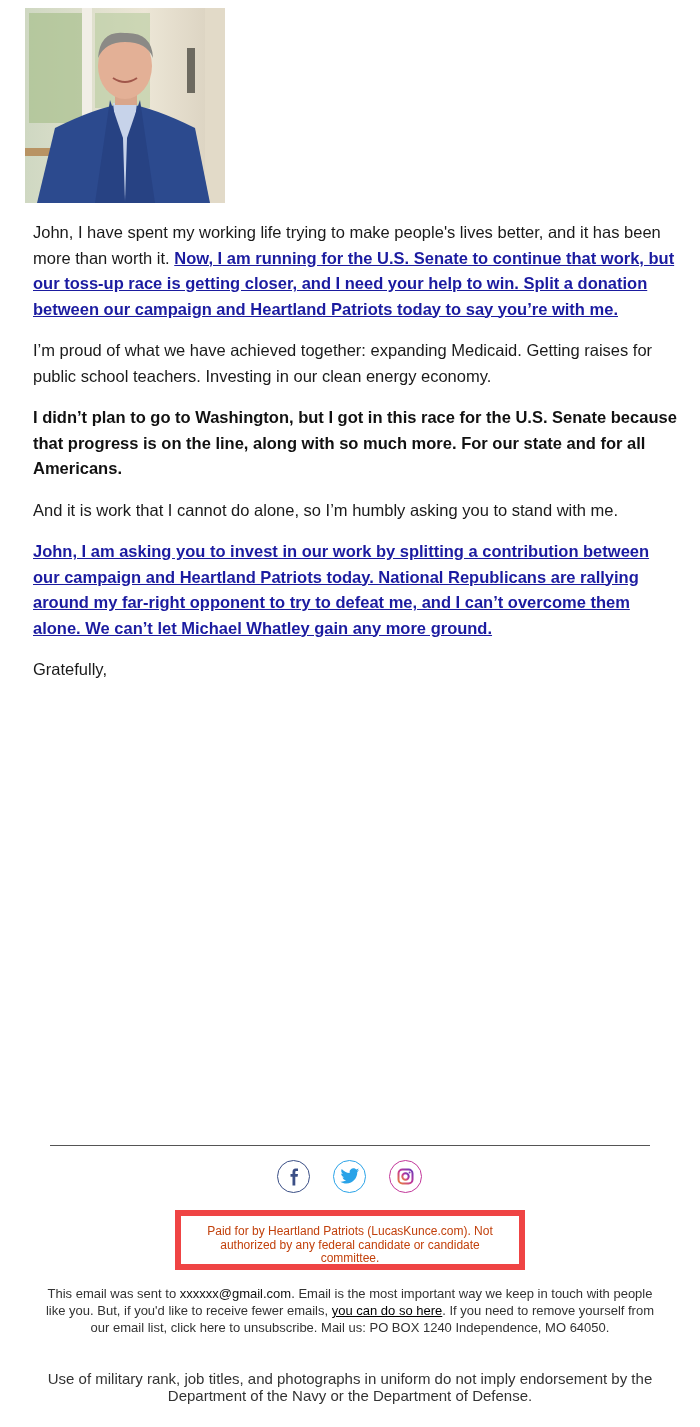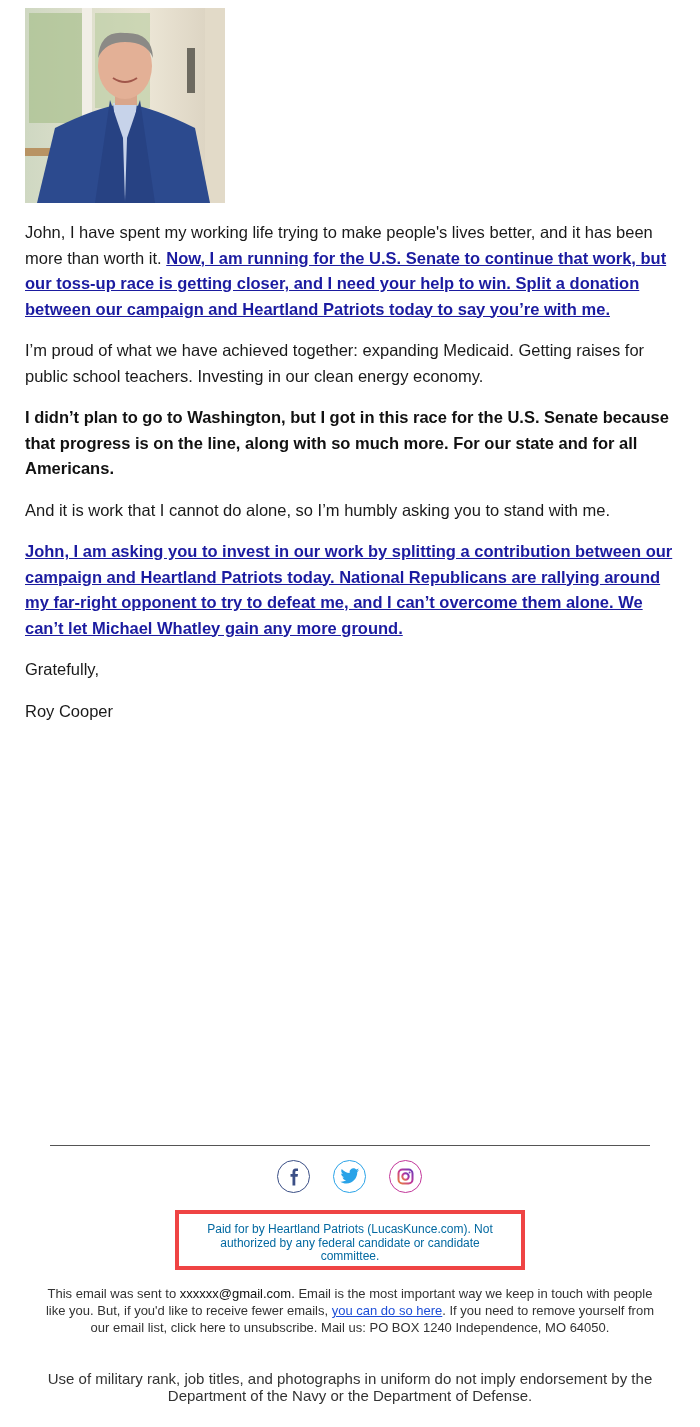--- a/index.html
+++ b/index.html
@@ -7,46 +7,46 @@
     .email { position: absolute; left: 0; top: 0; width: 700px; }
     .portrait {
       position: absolute; left: 25px; top: 8px; width: 200px; height: 195px;
       overflow: hidden; background: #e9e4d6;
     }
     .body-text {
       position: absolute; left: 25px; top: 220px; width: 655px;
       font-family: "Liberation Sans", sans-serif; font-size: 16.5px; line-height: 25.5px;
       color: #1a1a1a;
     }
-    .body-text p { margin: 0 0 16px 0; }
+    .body-text p { margin: 0 0 16px 8px; }
     .body-text a { color: #1a0dab; color: #1b1ba0; font-weight: bold; text-decoration: underline; }
     .body-text b { font-weight: bold; color: #111; }
     .footer {
       position: absolute; left: 0; top: 1145px; width: 700px;
       font-family: "Liberation Sans", sans-serif; color: #333;
     }
     .divider { position: absolute; left: 50px; top: 0; width: 600px; height: 1px; background: #555; }
     .social { position: absolute; top: 15px; left: 0; width: 700px; height: 36px; }
     .social .ic {
       position: absolute; top: 0; width: 33px; height: 33px; border-radius: 50%;
       box-sizing: border-box; display: flex; align-items: center; justify-content: center;
     }
     .ic.fb { left: 277px; border: 1.5px solid #3b4f86; }
     .ic.tw { left: 333px; border: 1.5px solid #2aa3e8; }
     .ic.ig { left: 389px; border: 1.5px solid #c2379a; }
     .disclaimer {
       position: absolute; left: 175px; top: 65px; width: 350px; height: 60px; box-sizing: border-box;
-      border: 4px solid #ef4444; text-align: center; font-size: 12px; line-height: 13.5px; color: #0369a1;
+      border: 6px solid #ef4444; text-align: center; font-size: 12px; line-height: 13.5px; color: #c2410c;
       padding: 9px 18px 0 18px;
     }
     .legal {
       position: absolute; left: 45px; top: 140px; width: 610px; text-align: center;
       font-size: 13px; line-height: 17px; color: #333;
     }
-    .legal a { color: #1d4ed8; }
+    .legal a { color: #000000; }
     .legal2 {
       position: absolute; left: 45px; top: 225px; width: 610px; text-align: center;
       font-size: 15px; line-height: 17px; color: #333;
     }
   </style>
 </head>
 <body>
 
 <div class="email">
 
@@ -84,21 +84,20 @@
     <p>
       <span>John, I have spent my working life trying to make people's lives better, and it has been more than worth it. </span><a href="#">Now, I am running for the U.S. Senate to continue that work, but our toss-up race is getting closer, and I need your help to win. Split a donation between our campaign and Heartland Patriots today to say you’re with me.</a>
     </p>
     <p>I’m proud of what we have achieved together: expanding Medicaid. Getting raises for public school teachers. Investing in our clean energy economy.</p>
     <p><b>I didn’t plan to go to Washington, but I got in this race for the U.S. Senate because that progress is on the line, along with so much more. For our state and for all Americans.</b></p>
     <p>And it is work that I cannot do alone, so I’m humbly asking you to stand with me.</p>
     <p>
       <a href="#">John, I am asking you to invest in our work by splitting a contribution between our campaign and Heartland Patriots today. National Republicans are rallying around my far-right opponent to try to defeat me, and I can’t overcome them alone. We can’t let Michael Whatley gain any more ground.</a>
     </p>
     <p>Gratefully,</p>
-    <p>Roy Cooper</p>
   </div>
 
   <div class="footer">
     <div class="divider"></div>
 
     <div class="social">
       <a href="#" class="ic fb">
         <svg width="14" height="18" viewBox="0 0 14 18">
           <path d="M9 3 H11 V0.5 H8.5 Q5.5 0.5 5.5 4 V6 H3.5 V8.7 H5.5 V17.5 H8.3 V8.7 H10.6 L11 6 H8.3 V4.2 Q8.3 3 9 3 Z" fill="#3b4f86"></path>
         </svg>

